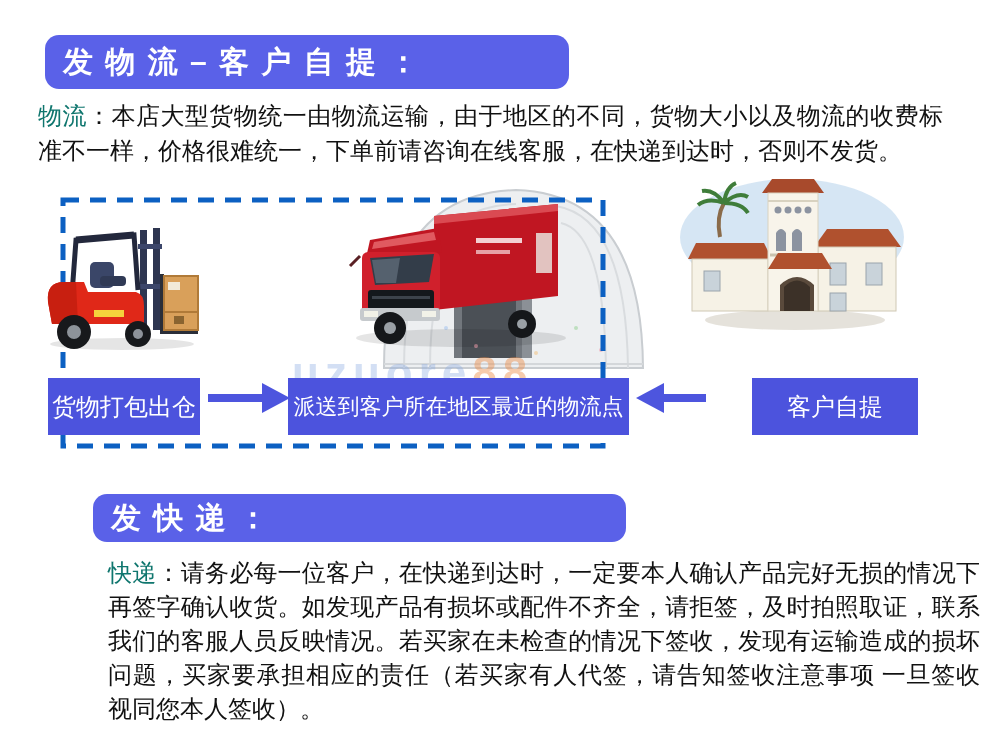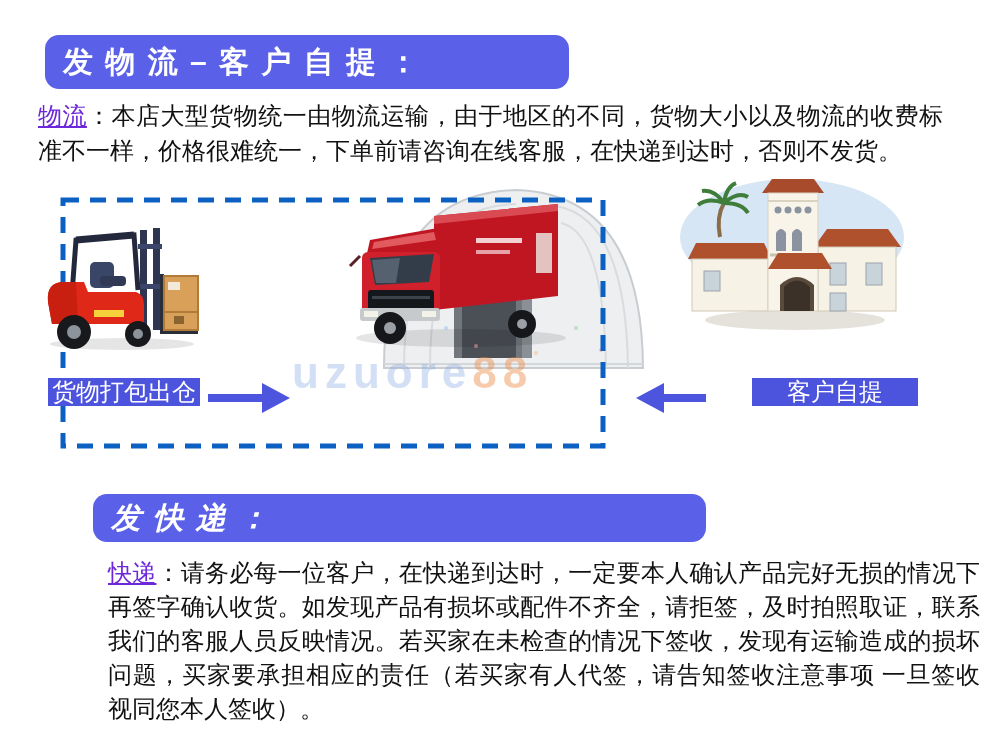--- a/index.html
+++ b/index.html
@@ -8,33 +8,33 @@
 
   
   .banner{position:absolute;background:#5a61e8;border-radius:14px;color:#ffffff;
           display:flex;align-items:center;white-space:nowrap;}
   .banner .big{font-size:30px;font-weight:bold;letter-spacing:2px;padding-left:18px;}
   .banner .small{font-size:19px;font-weight:bold;margin-left:10px;padding-top:6px;}
 
   
   .para{position:absolute;font-family:"Liberation Serif",serif;font-size:24px;
         color:#111111;line-height:35px;text-align:justify;}
-  .lead{color:#6d28d9;text-decoration:underline;}
+  .lead{color:#0f766e;}
   .colon{color:#111111;}
 
   
   .flow-border{position:absolute;z-index:2;}
 
   .illus{position:absolute;}
   .z1{z-index:1}.z3{z-index:3}
 
   
   .step-btn{position:absolute;z-index:4;background:#4c53dd;color:#ffffff;
             font-family:"Liberation Serif",serif;display:flex;align-items:center;
-            justify-content:center;height:28px;white-space:nowrap;}
+            justify-content:center;height:57px;white-space:nowrap;}
   .arrow{position:absolute;z-index:4;}
 
   .watermark{position:absolute;z-index:3;font-size:44px;font-weight:bold;
              font-family:"Liberation Sans",sans-serif;letter-spacing:6px;white-space:nowrap;}
   .watermark .wm1{color:rgba(140,170,225,0.38);}
   .watermark .wm2{color:rgba(235,140,70,0.45);}
 </style>
 </head>
 <body>
 
@@ -173,31 +173,34 @@
 
   <div class="step-btn" style="left:48px;top:378px;width:152px;font-size:24px;">
     <span>货物打包出仓</span>
   </div>
 
   <svg class="arrow" style="left:208px;top:381px;" width="82" height="34">
     <rect x="0" y="13" width="55" height="8" fill="#4d55de"></rect>
     <polygon points="54,2 82,17 54,32" fill="#4d55de"></polygon>
   </svg>
 
+  <div class="step-btn" style="left:288px;top:378px;width:341px;font-size:22px;">
+    <span>派送到客户所在地区最近的物流点</span>
+  </div>
 
   <svg class="arrow" style="left:636px;top:381px;" width="70" height="34">
     <polygon points="0,17 28,2 28,32" fill="#4d55de"></polygon>
     <rect x="27" y="13" width="43" height="8" fill="#4d55de"></rect>
   </svg>
 
   <div class="step-btn" style="left:708px;top:378px;width:166px;font-size:24px;margin-left:44px;">
     <span>客户自提</span>
   </div>
 
-  <div class="banner" style="left:93px;top:494px;width:613px;height:48px;font-style:italic;">
+  <div class="banner" style="left:93px;top:494px;width:533px;height:48px;">
     <span class="big">发 快 递 ：</span>
   </div>
 
   <div class="para" style="left:108px;top:556px;width:872px;line-height:34px;">
     <span class="lead">快递</span><span class="colon">：</span><span>请务必每一位客户，在快递到达时，一定要本人确认产品完好无损的情况下再签字确认收货。如发现产品有损坏或配件不齐全，请拒签，及时拍照取证，联系我们的客服人员反映情况。若买家在未检查的情况下签收，发现有运输造成的损坏问题，买家要承担相应的责任（若买家有人代签，请告知签收注意事项 一旦签收 视同您本人签收）。</span>
   </div>
 
 </div>
 
 </body></html>

